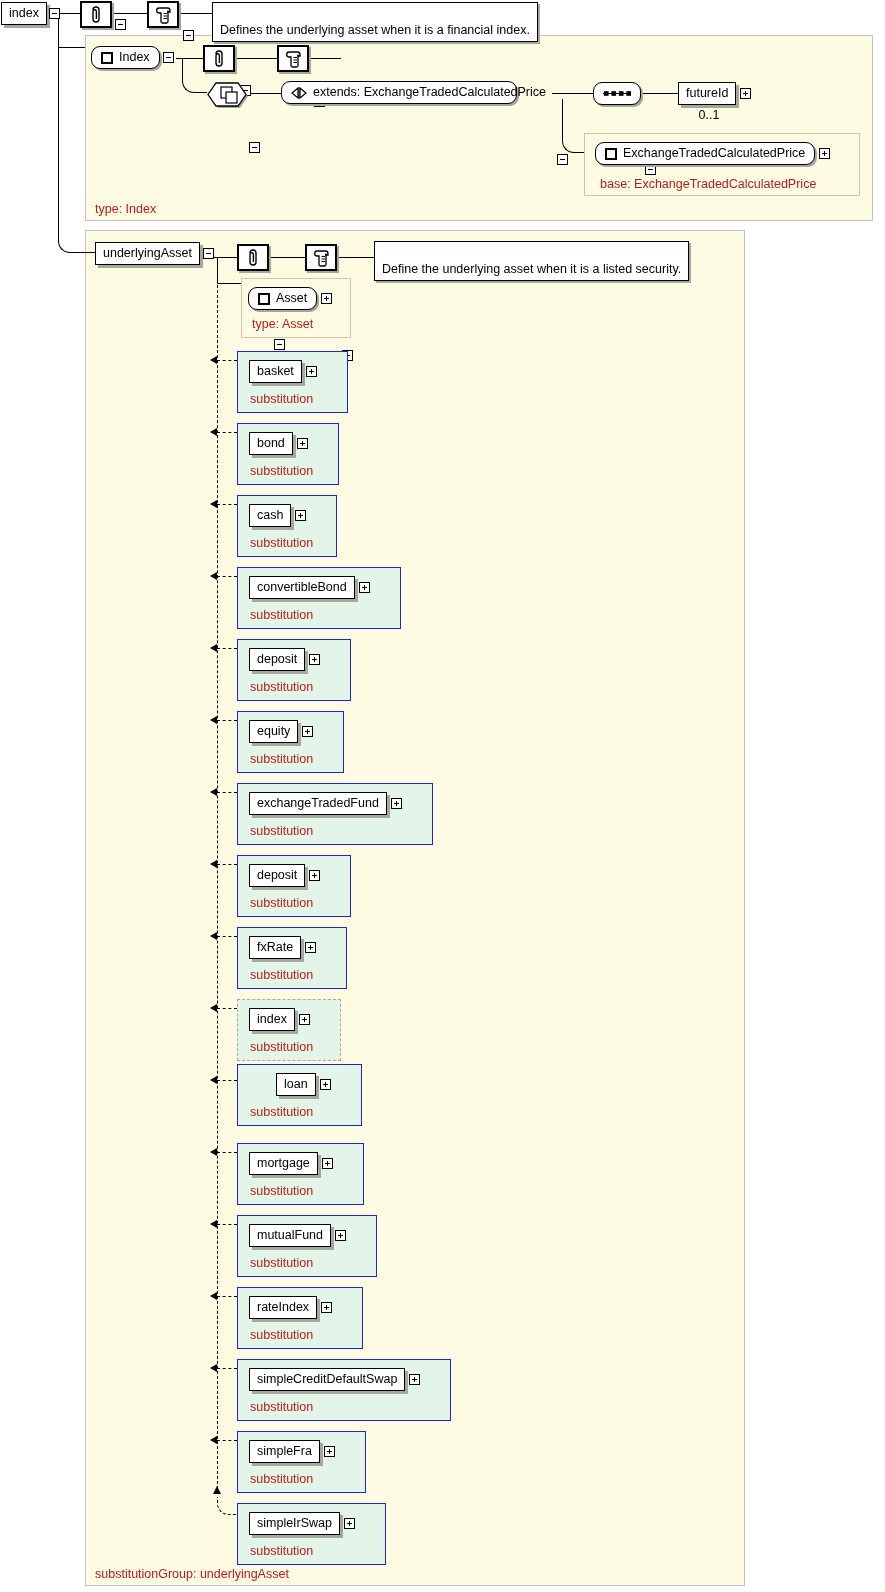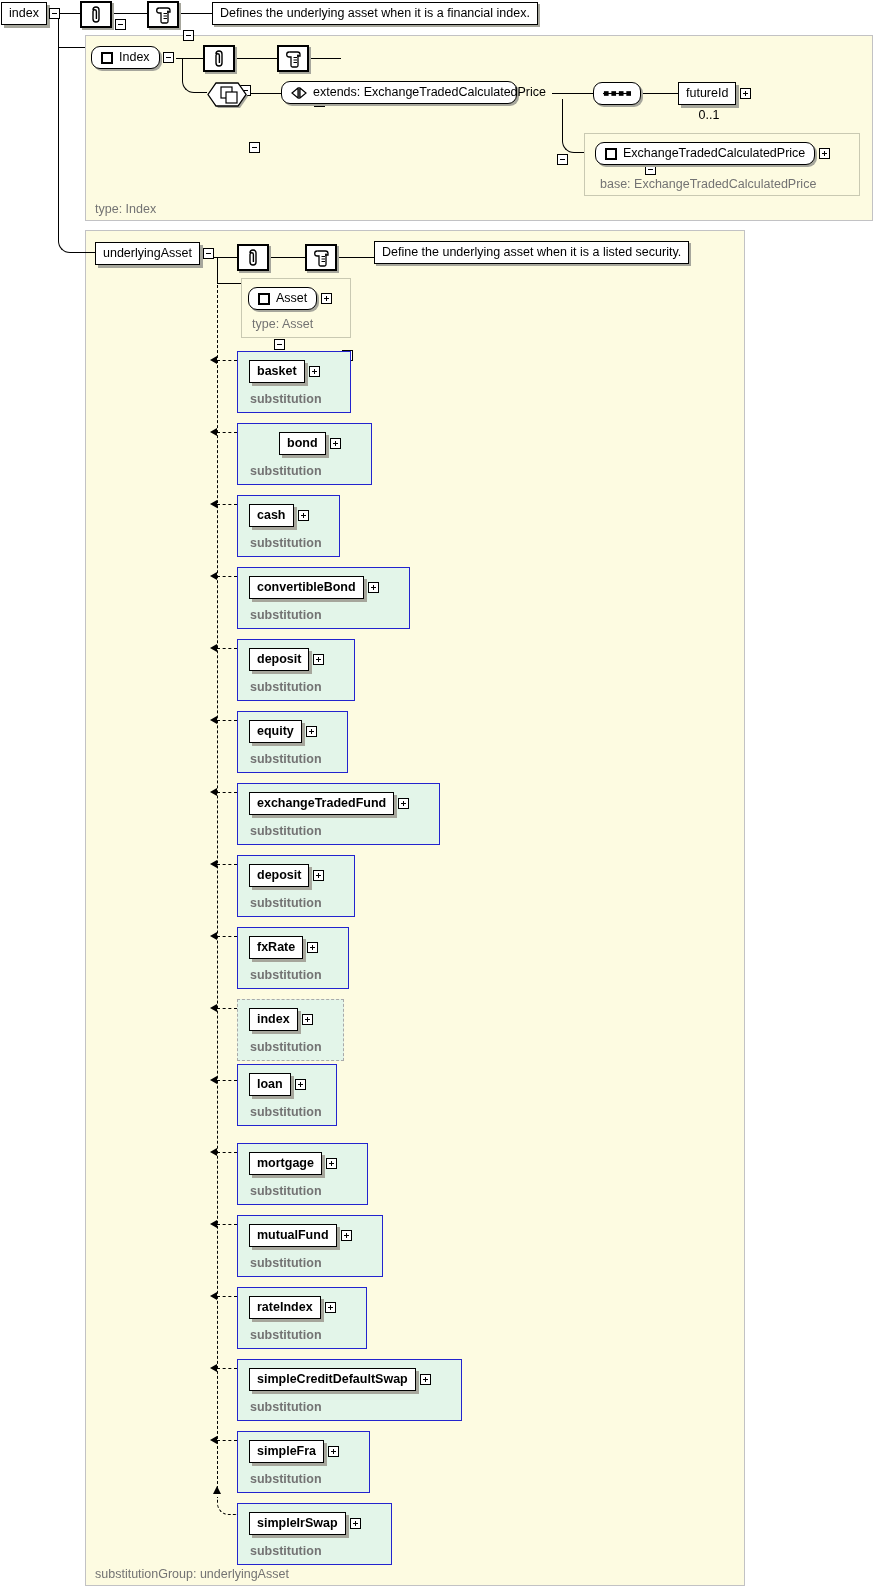--- a/index.html
+++ b/index.html
@@ -2,40 +2,40 @@
 <html><head>
 <meta charset="utf-8">
 <style>
   html,body{margin:0;padding:0;background:#fff;}
   #canvas{position:relative;width:885px;height:1592px;background:#fff;
     font-family:"Liberation Sans",sans-serif;font-size:12.5px;line-height:1.15;color:#000;overflow:hidden;}
   .abs{position:absolute;}
   .ybox{background:#FDFBE1;border:1px solid #C2C2C4;box-sizing:border-box;}
   .inner-box{border:1px solid #C9C9B2;box-sizing:border-box;}
   .elem{background:#fff;border:1px solid #000;padding:3px 7px 4px 7px;box-shadow:3px 3px 0 #A6A69C;white-space:nowrap;box-sizing:border-box;}
-  .doc{background:#fff;border:1px solid #000;padding:3px 7px 4px 7px;box-shadow:2px 2px 0 #A6A69C;white-space:nowrap;box-sizing:border-box;}
+  .doc{background:#fff;border:1px solid #000;padding:20px 7px 4px 7px;box-shadow:2px 2px 0 #A6A69C;white-space:nowrap;box-sizing:border-box;}
   .octa{background:#fff;border:1px solid #000;border-radius:9px;box-shadow:2px 2px 0 #A6A69C;
     display:inline-flex;align-items:center;gap:6px;padding:0 9px;height:23px;white-space:nowrap;box-sizing:border-box;}
   .sq{width:12px;height:12px;border:2px solid #000;background:#fff;display:inline-block;box-sizing:border-box;flex:none;}
   .icon-box{width:32px;height:27px;background:#fff;border:2px solid #000;box-shadow:2px 2px 0 #A6A69C;
     display:flex;align-items:center;justify-content:center;box-sizing:border-box;}
   .pm{width:11px;height:11px;border:1px solid #000;background:#fff;box-sizing:border-box;position:relative;flex:none;}
   .pm::before{content:"";position:absolute;left:2px;right:2px;top:4px;height:1px;background:#000;}
   .pm.plus::after{content:"";position:absolute;top:2px;bottom:2px;left:4px;width:1px;background:#000;}
   .hline{height:0;border-top:1px solid #000;}
   .vline{width:0;border-left:1px solid #000;}
   .hdash{height:0;border-top:1px dashed #000;}
   .vdash{width:0;border-left:1px dashed #000;}
   .elbow{border-left:1px solid #000;border-bottom:1px solid #000;border-bottom-left-radius:12px;box-sizing:border-box;}
   .elbow-d{border-left:1px dashed #000;border-bottom:1px dashed #000;border-bottom-left-radius:12px;box-sizing:border-box;}
-  .grey{color:#737373;}
+  .grey{color:#b91c1c;}
   .flexrow{display:inline-flex;align-items:center;}
   .arrow-left{width:0;height:0;border-top:4px solid transparent;border-bottom:4px solid transparent;border-right:7px solid #000;}
   .arrow-up{width:0;height:0;border-left:4px solid transparent;border-right:4px solid transparent;border-bottom:8px solid #000;}
-  .sub{background:#E3F5E9;border:1px solid #2323CE;height:62px;box-sizing:border-box;left:237px;font-weight:bold;}
+  .sub{background:#E3F5E9;border:1px solid #2323CE;height:62px;box-sizing:border-box;left:237px;}
   .sub.current{border:1px dashed #A9A9A9;}
   .sub-inner{display:flex;align-items:center;margin:8px 30px 0 11px;gap:4px;}
   .sub-cap{left:12px;top:40px;position:absolute;}
 </style>
 </head>
 <body>
 
 <div id="canvas">
 
   <div class="abs ybox" style="left:85px;top:35px;width:788px;height:186px;"></div>
@@ -187,21 +187,21 @@
 
 <div class="abs sub" style="top: 351px;">
       <div class="sub-inner">
         <div class="elem"><span class="sub-label">basket</span></div>
         <div class="pm plus"></div>
       </div>
       <div class="sub-cap grey">substitution</div>
     </div>
     <div class="abs arrow-left" style="left: 210px; top: 356px;"></div>
     <div class="abs hdash" style="left: 217px; top: 360px; width: 20px;"></div>
-    <div class="abs sub" style="top: 423px; padding-left: 30px;">
+    <div class="abs sub" style="top: 423px;">
       <div class="sub-inner">
         <div class="elem"><span class="sub-label">bond</span></div>
         <div class="pm plus"></div>
       </div>
       <div class="sub-cap grey">substitution</div>
     </div>
     <div class="abs arrow-left" style="left: 210px; top: 428px;"></div>
     <div class="abs hdash" style="left: 217px; top: 432px; width: 20px;"></div>
     <div class="abs sub" style="top: 495px;">
       <div class="sub-inner">
@@ -268,21 +268,21 @@
     <div class="abs hdash" style="left: 217px; top: 936px; width: 20px;"></div>
     <div class="abs sub current" style="top: 999px;">
       <div class="sub-inner">
         <div class="elem"><span class="sub-label">index</span></div>
         <div class="pm plus"></div>
       </div>
       <div class="sub-cap grey">substitution</div>
     </div>
     <div class="abs arrow-left" style="left: 210px; top: 1004px;"></div>
     <div class="abs hdash" style="left: 217px; top: 1008px; width: 20px;"></div>
-    <div class="abs sub" style="top: 1064px;">
+    <div class="abs sub" style="top: 1064px; padding-left: 27px;">
       <div class="sub-inner">
         <div class="elem"><span class="sub-label">loan</span></div>
         <div class="pm plus"></div>
       </div>
       <div class="sub-cap grey">substitution</div>
     </div>
     <div class="abs arrow-left" style="left: 210px; top: 1076px;"></div>
     <div class="abs hdash" style="left: 217px; top: 1080px; width: 20px;"></div>
     <div class="abs sub" style="top: 1143px;">
       <div class="sub-inner">

